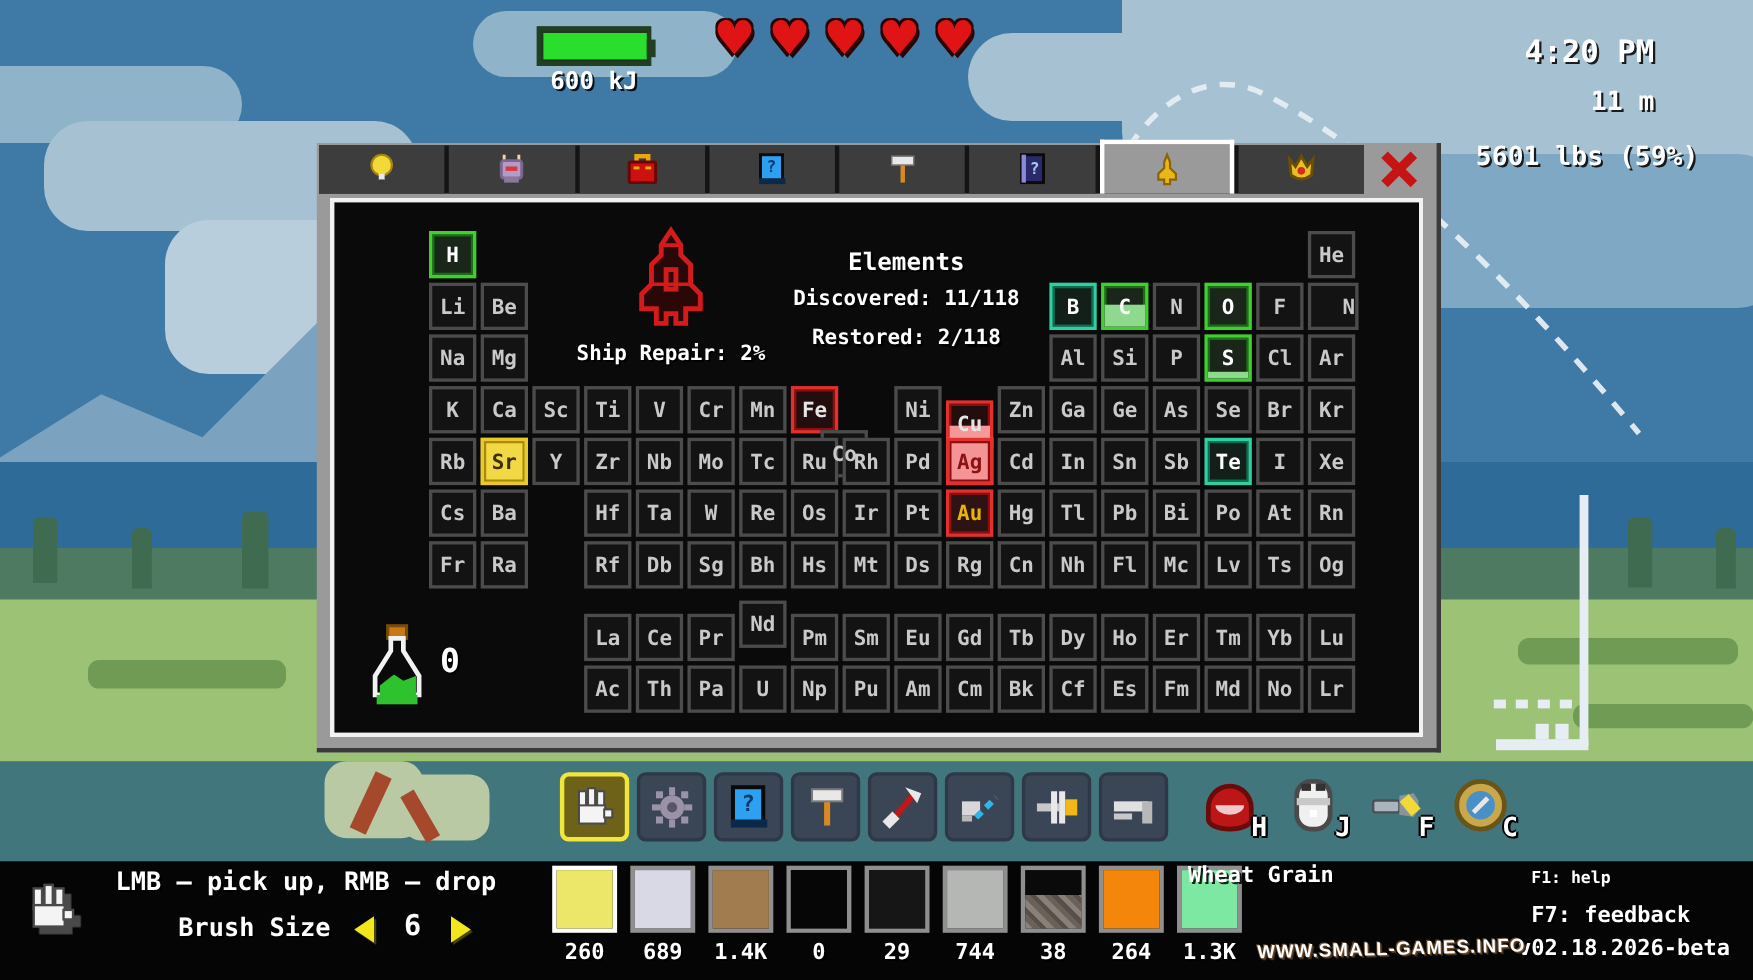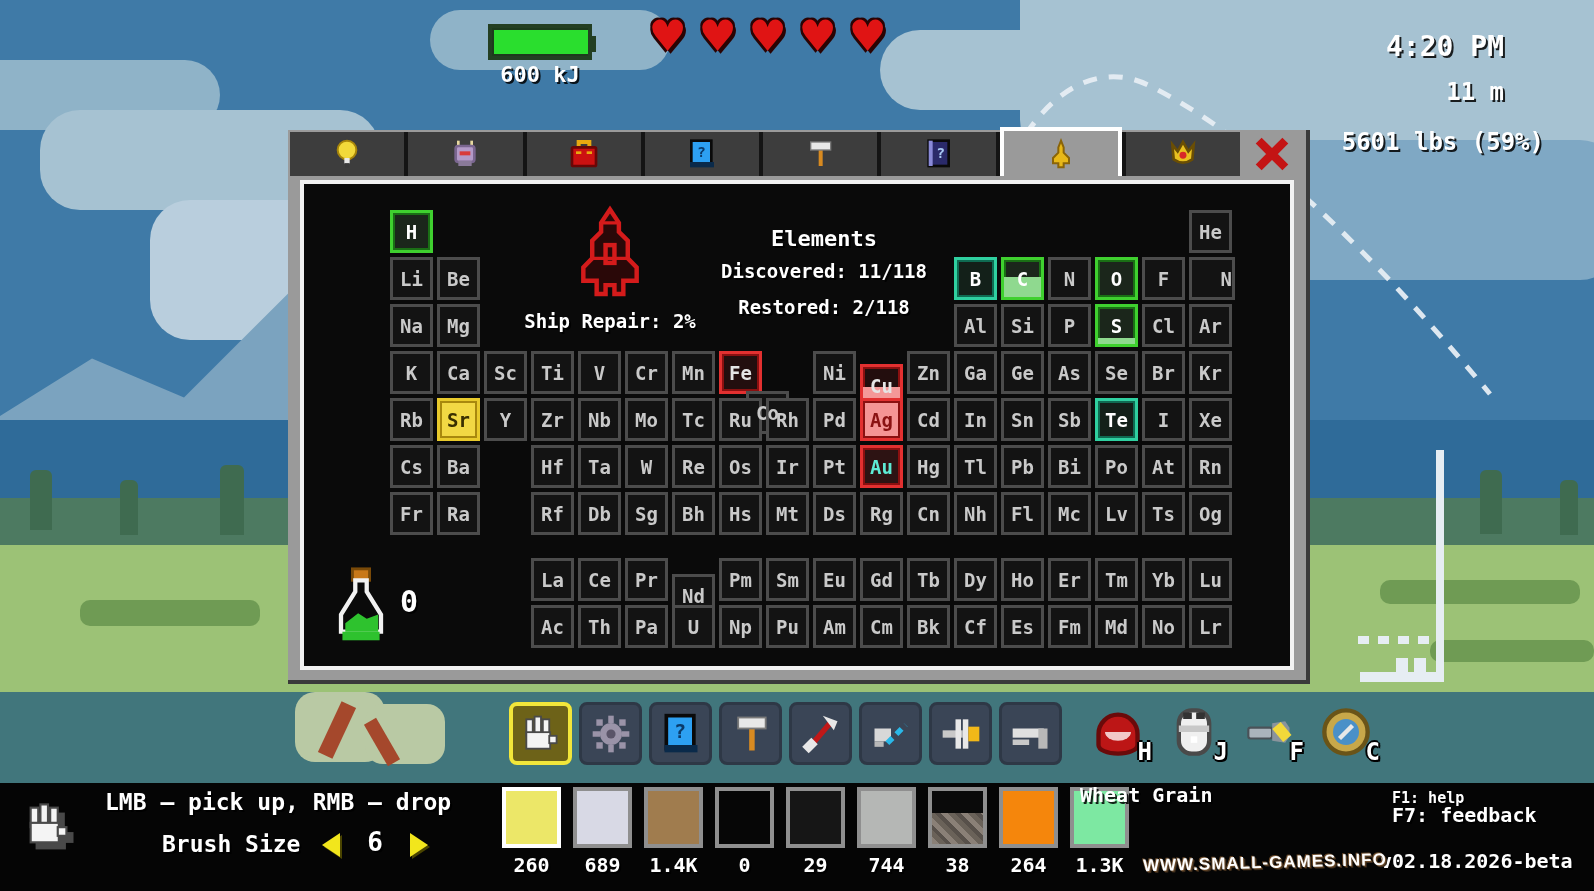--- a/index.html
+++ b/index.html
@@ -44,21 +44,21 @@
   
   .ptable{position:absolute;left:86px;top:26px;width:930px;height:450px;}
   .cell{position:absolute;width:43px;height:43px;box-sizing:border-box;background:#131313;
     border:3px solid #4c4c4c;display:flex;align-items:center;justify-content:center;
     font:bold 19px "DejaVu Sans Mono",monospace;color:#c9c9c9;overflow:hidden;}
   .cell span{position:relative;z-index:1;}
   .cell .fl{position:absolute;left:0;right:0;bottom:0;z-index:0;}
   .st-g{border-color:#3fd02f;background:#1b261b;color:#fff;box-shadow:inset 0 0 0 2px #1a6f15;}
   .st-t{border-color:#2fd0a0;background:#132019;color:#fff;box-shadow:inset 0 0 0 2px #0f6b52;}
   .st-r{border-color:#e23030;background:#230e0e;color:#e5e5e5;box-shadow:inset 0 0 0 2px #8a1010;}
-  .st-rd{border-color:#e23030;background:#2d1313;color:#5eead4;box-shadow:inset 0 0 0 2px #8a1010;}
+  .st-rd{border-color:#e23030;background:#2d1313;color:#eab308;box-shadow:inset 0 0 0 2px #8a1010;}
   .st-y{border-color:#e8ca2c;background:#f2d844;color:#3a2f00;box-shadow:inset 0 0 0 2px #a8880e;}
   .st-r.full{background:#f49494;color:#8a1212;}
   .fl-g{background:#8fd98f;}
   .fl-r{background:#f49898;}
 
   
   .tools{position:absolute;left:509px;top:702px;display:flex;gap:7px;}
   .tslot{width:63px;height:63px;background:#3a4556;border:3px solid #2e3846;border-radius:8px;
     box-sizing:border-box;display:flex;align-items:center;justify-content:center;}
   .tslot.sel{background:#6d6218;border:4px solid #f2e63a;}
@@ -509,21 +509,21 @@
           </div>
           <div class="cell st-n" style="left: 141px; top: 348px;">
             <span>La</span>
           </div>
           <div class="cell st-n" style="left: 188px; top: 348px;">
             <span>Ce</span>
           </div>
           <div class="cell st-n" style="left: 235px; top: 348px;">
             <span>Pr</span>
           </div>
-          <div class="cell st-n" style="left: 282px; top: 364px; align-items: center;">
+          <div class="cell st-n" style="left: 282px; top: 336px; align-items: center;">
             <span>Nd</span>
           </div>
           <div class="cell st-n" style="left: 329px; top: 348px;">
             <span>Pm</span>
           </div>
           <div class="cell st-n" style="left: 376px; top: 348px;">
             <span>Sm</span>
           </div>
           <div class="cell st-n" style="left: 423px; top: 348px;">
             <span>Eu</span>
@@ -812,18 +812,18 @@
         <div class="invwrap">
           <div class="islot">
             <div class="swatch" style="background: rgb(125, 232, 162);"></div>
           </div>
           <div class="icount">1.3K</div>
         </div>
       </div>
 
     <div class="abs px" style="left:1080px;top:0px;font-size:20px;">Wheat Grain</div>
     <div class="abs px" style="left:1392px;top:6px;font-size:15px;">F1: help</div>
-    <div class="abs px" style="left:1392px;top:20px;font-size:20px;">F7: feedback</div>
+    <div class="abs px" style="left:1392px;top:36px;font-size:20px;">F7: feedback</div>
     <div class="abs px" style="left:1380px;top:66px;font-size:20px;">v02.18.2026-beta</div>
     <div class="watermark">WWW.SMALL-GAMES.INFO</div>
   </div>
 
 </div>
 
 </body></html>

